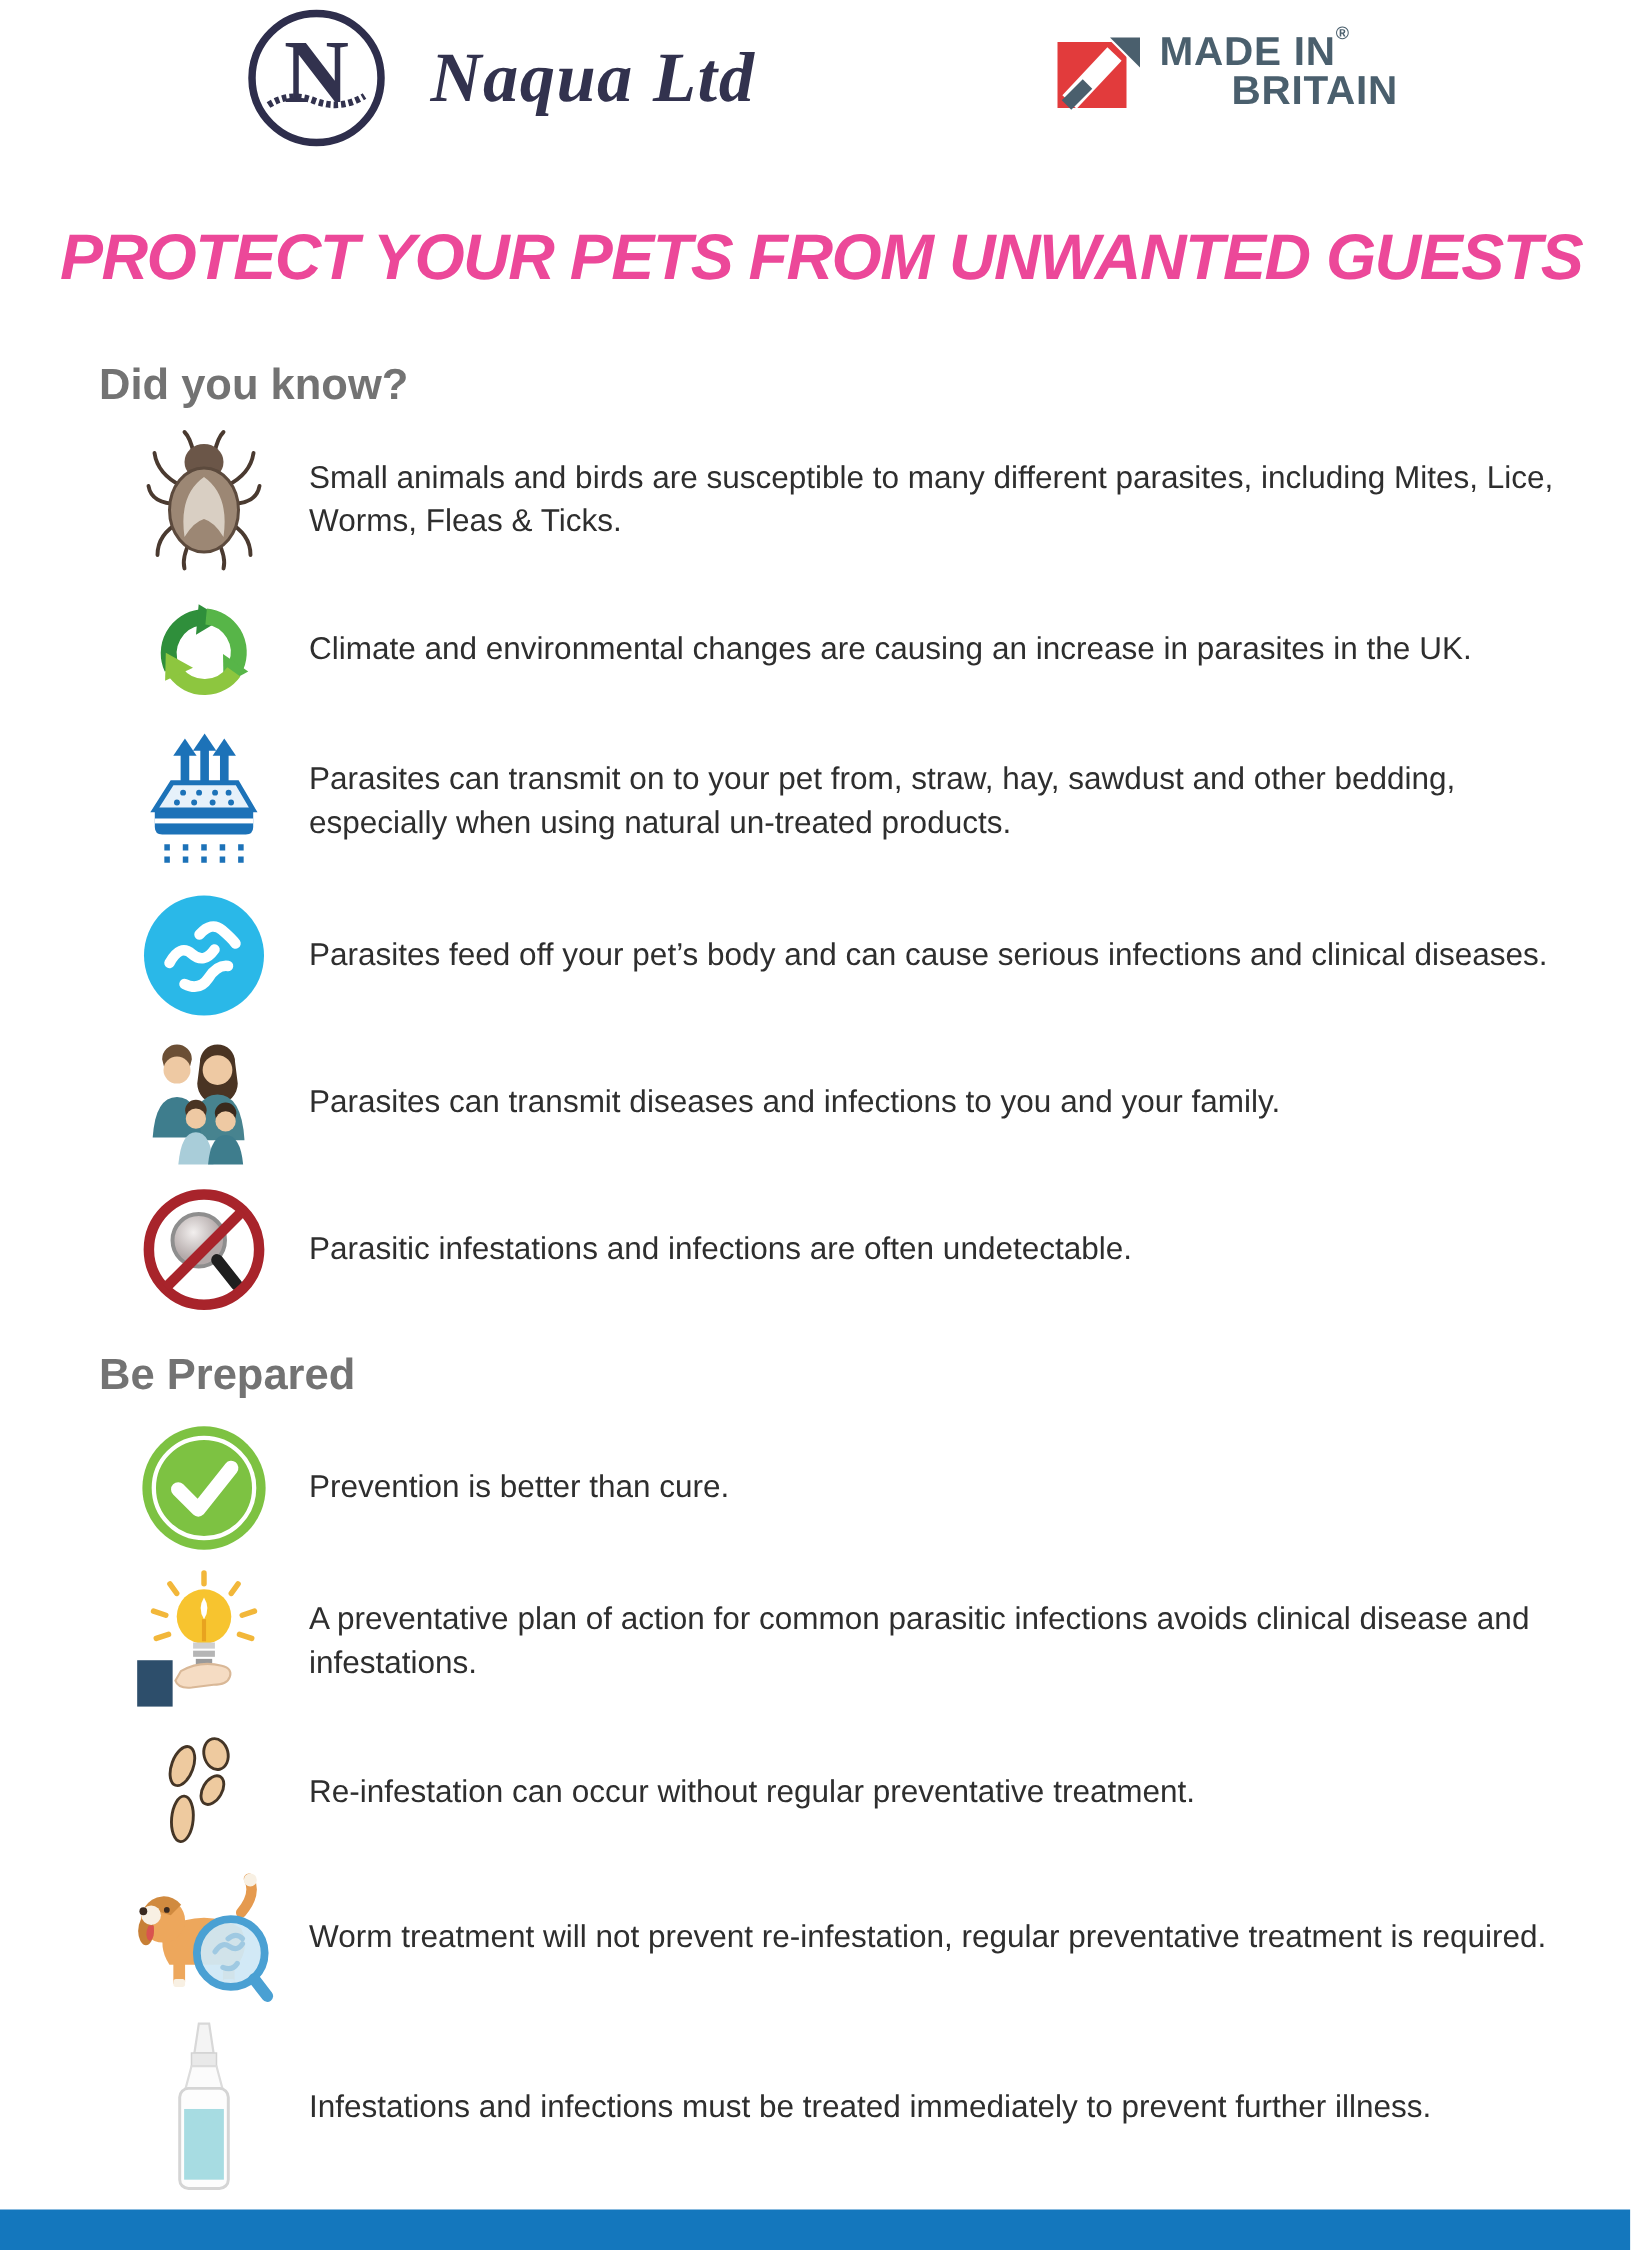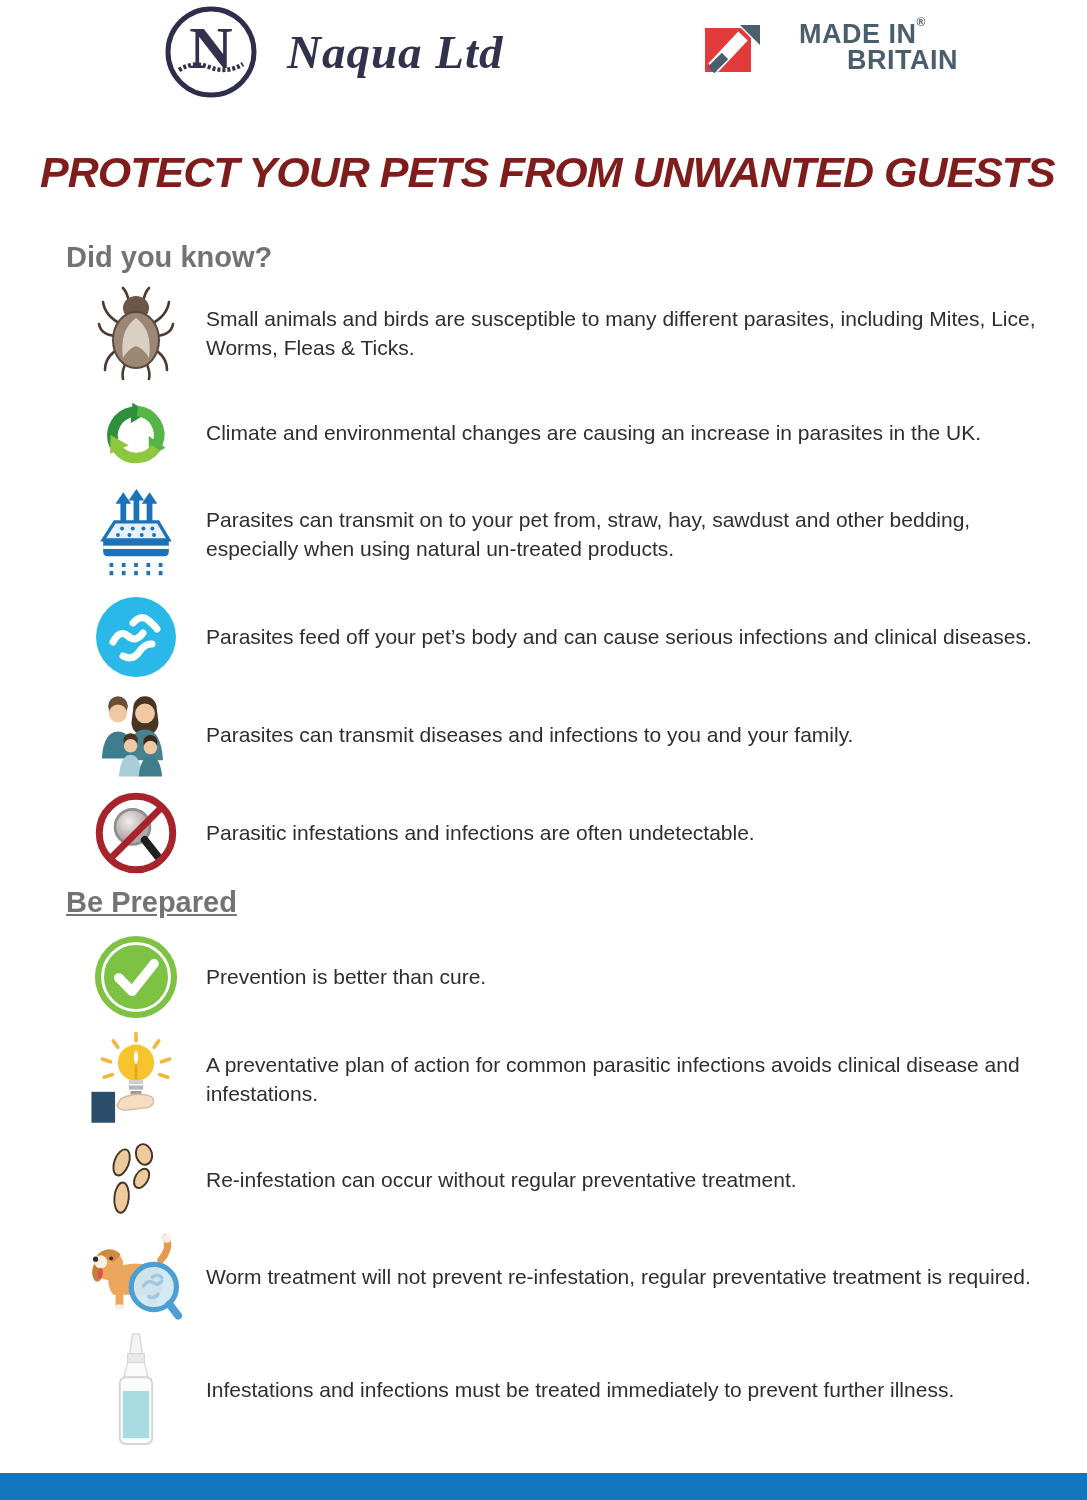--- a/index.html
+++ b/index.html
@@ -8,35 +8,35 @@
     font-family:"Liberation Sans", sans-serif;overflow:hidden;
   }
   
   .header{position:relative;height:112px;}
   .logo-block{position:absolute;left:163px;top:4px;display:flex;align-items:center;}
   .logo-mark{width:96px;height:96px;}
   .brand-name{
     font-family:"Liberation Serif", serif;font-weight:bold;font-size:47px;
     color:#32324e;margin-left:28px;letter-spacing:1px;font-style:italic;
   }
-  .badge{position:absolute;left:703px;top:18px;display:flex;align-items:center;gap:26px;}
+  .badge{position:absolute;left:703px;top:18px;display:flex;align-items:center;}
   .badge-text{margin-left:8px;color:#4a5f6d;font-weight:bold;line-height:0.98;}
   .badge-line1{font-size:27px;letter-spacing:0.5px;white-space:nowrap;}
   .badge-line2{font-size:27px;letter-spacing:0.5px;margin-left:48px;}
   .badge-reg{font-size:12px;vertical-align:top;position:relative;top:-4px;}
   
   .main-title{
     margin:36px 40px 0 40px;text-align:left;font-size:43px;font-weight:bold;
-    font-style:italic;color:#7f1d1d;letter-spacing:-1px;white-space:nowrap;
+    font-style:italic;color:#ec4899;letter-spacing:-1px;white-space:nowrap;
   }
   
   .section-heading{
     margin:44px 0 6px 66px;font-size:29px;font-weight:bold;color:#737373;
   }
-  .section-heading.second{margin-top:7px;text-decoration:underline;}
+  .section-heading.second{margin-top:22px;}
   .rows{margin-top:12px;padding-left:16px;}
   .row{display:flex;align-items:center;margin:0 50px 6px 70px;min-height:92px;}
   .icon-box{width:100px;flex:0 0 100px;display:flex;align-items:center;justify-content:center;}
   .fact{
     margin:0 0 0 20px;font-size:21px;color:#2e2e2e;line-height:1.38;max-width:860px;
   }
   
   .footer-bar{position:absolute;left:0;bottom:0;width:100%;height:27px;background:#1477bd;}
 </style>
 </head>

